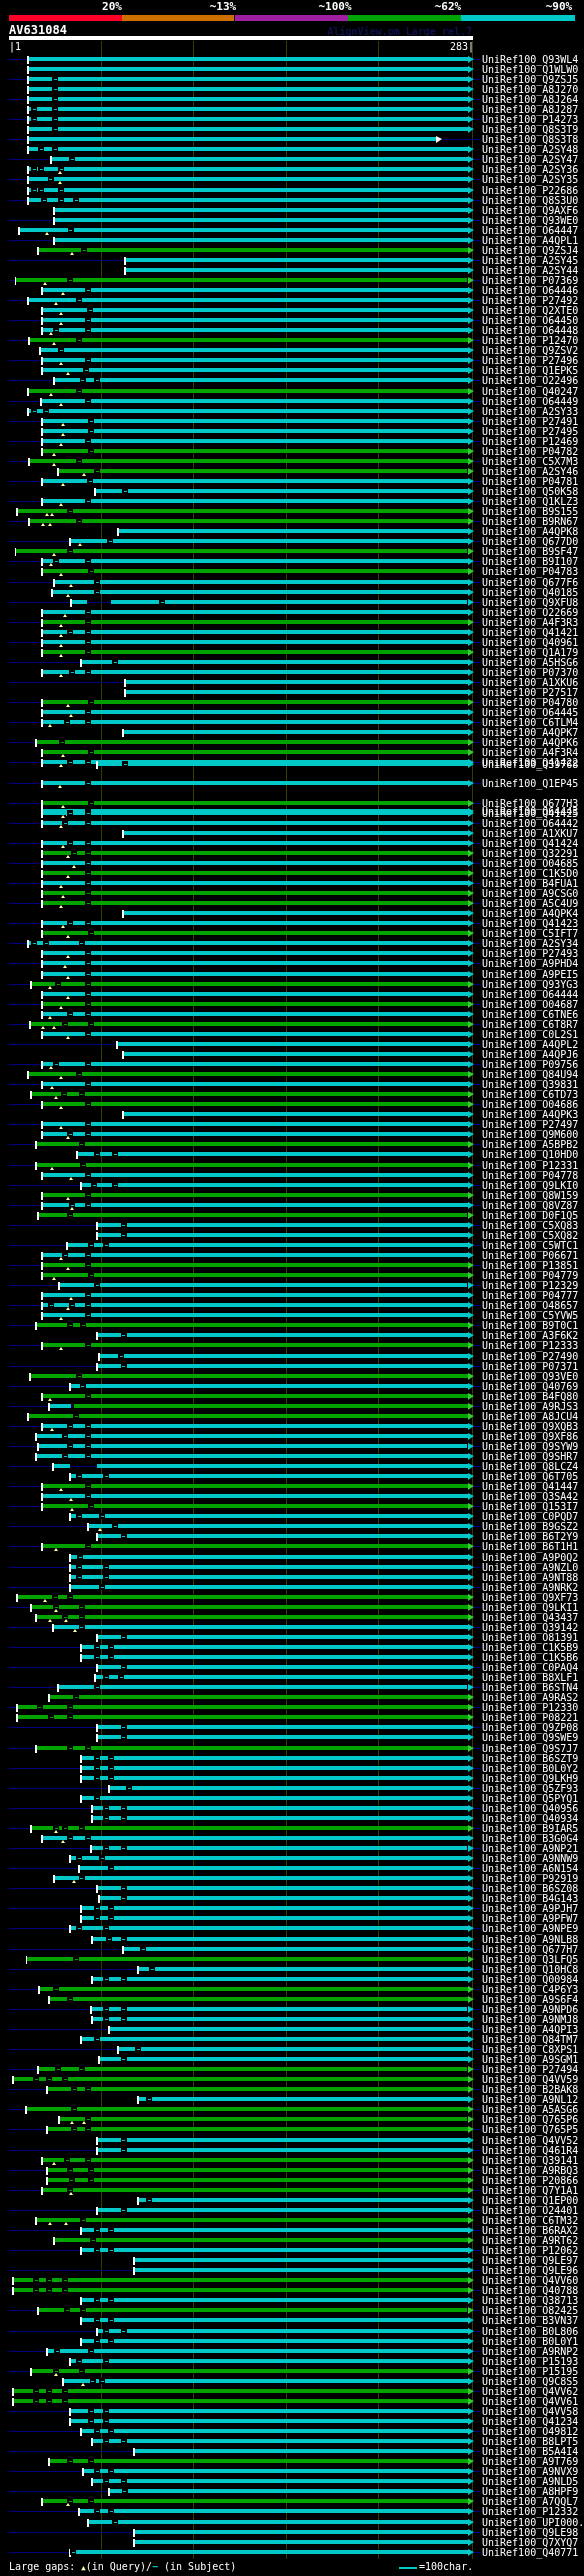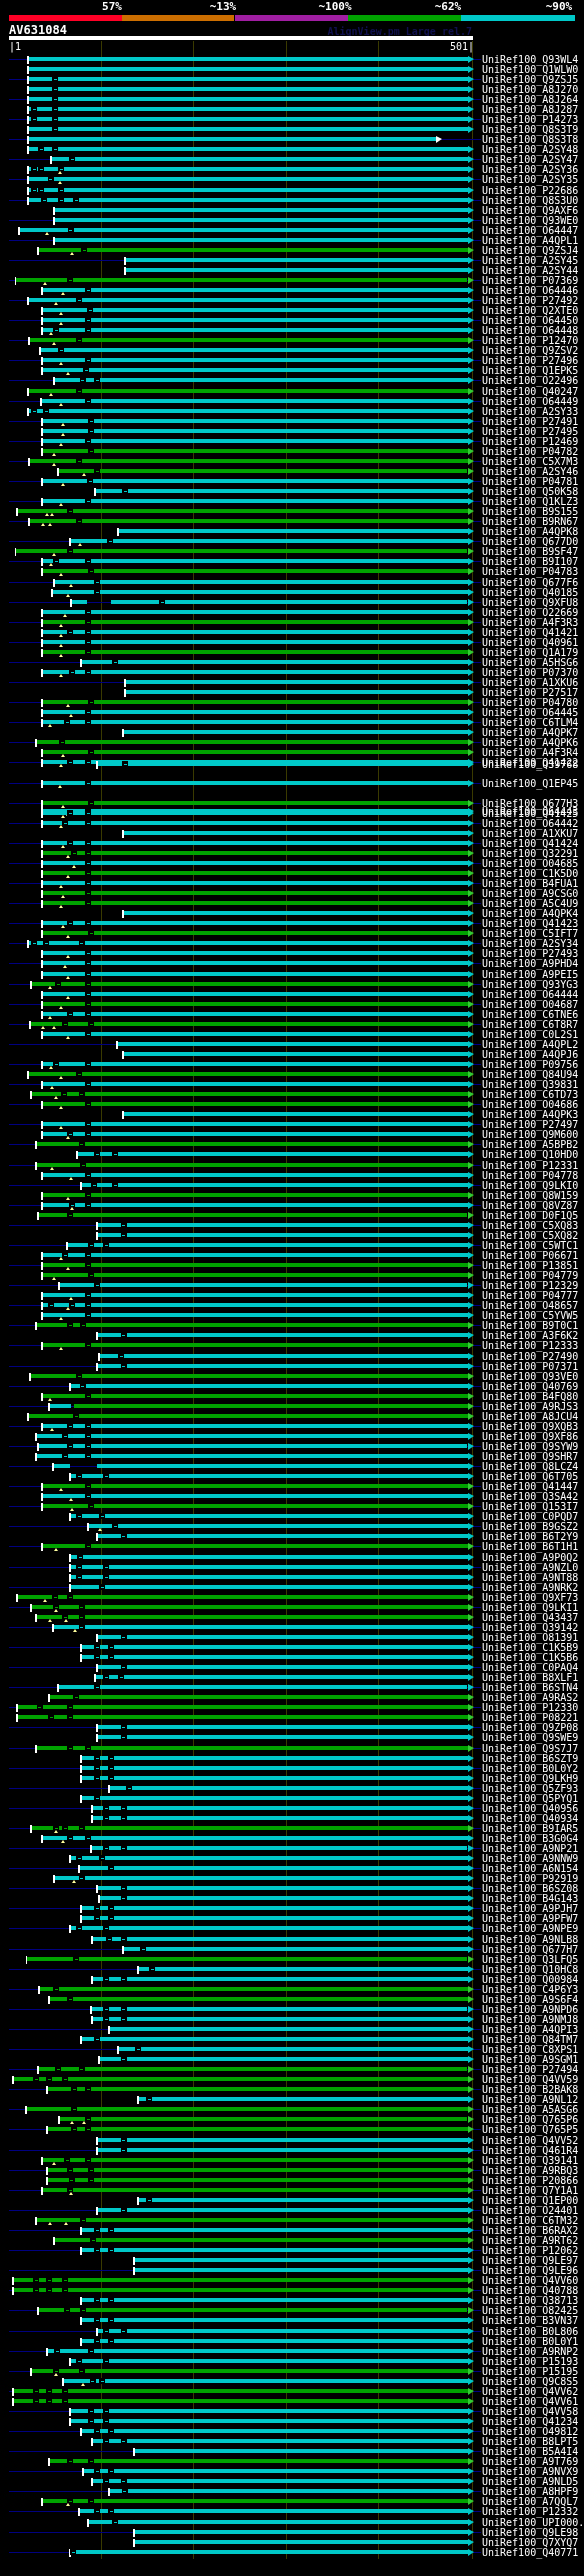--- a/index.html
+++ b/index.html
@@ -37,31 +37,31 @@
 </head>
 <body>
 
 <div id="app">
   <div id="key-bar">
       <div class="key-seg abs" style="left: 9.1px; width: 113px; background: rgb(255, 0, 38);"></div>
       <div class="key-seg abs" style="left: 122px; width: 112px; background: rgb(204, 110, 0);"></div>
       <div class="key-seg abs" style="left: 235px; width: 113px; background: rgb(160, 30, 162);"></div>
       <div class="key-seg abs" style="left: 348px; width: 113px; background: rgb(0, 163, 0);"></div>
       <div class="key-seg abs" style="left: 461px; width: 114px; background: rgb(0, 200, 200);"></div>
-      <div class="pct-label" style="left: 112px;">57%</div>
+      <div class="pct-label" style="left: 112px;">20%</div>
       <div class="pct-label" style="left: 223px;">~13%</div>
       <div class="pct-label" style="left: 335px;">~100%</div>
       <div class="pct-label" style="left: 448px;">~62%</div>
       <div class="pct-label" style="left: 559px;">~90%</div>
     </div>
   <div id="query-id">AV631084</div>
   <div id="watermark">AlignView.pm Large rel.7</div>
   <div id="ruler-bar"></div>
   <div id="ruler-start">|1</div>
-  <div id="ruler-end">501|</div>
+  <div id="ruler-end">283|</div>
   <div id="gridlines">
       <div class="gridline" style="left: 101px; top: 41px; height: 2518px; background: rgb(58, 58, 0);"></div>
       <div class="gridline" style="left: 193px; top: 41px; height: 2518px; background: rgb(58, 58, 0);"></div>
       <div class="gridline" style="left: 286px; top: 41px; height: 2518px; background: rgb(58, 58, 0);"></div>
       <div class="gridline" style="left: 378px; top: 41px; height: 2518px; background: rgb(58, 58, 0);"></div>
       <div class="gridline" style="left: 472px; top: 41px; height: 2518px; background: rgb(58, 58, 0);"></div>
     </div>
   <div id="rows">
       <div class="row" style="top: 55px;">
         <div class="leader" style="left: 9.1px; width: 472px;"></div>
@@ -2453,14 +2453,19 @@
       <div class="row" style="top: 2548px;">
         <div class="leader" style="left: 9.1px; width: 472px;"></div>
         <div class="seg" style="left: 70px; width: 398px; background: rgb(0, 200, 200);"></div>
         <div class="start-tick" style="left: 69px;"></div>
         <div class="gap" style="left: 70px;"></div>
         <div class="gap-dash" style="left: 72px; background: rgb(0, 200, 200);"></div>
         <div class="arrow" style="left: 468px; border-left-color: rgb(0, 200, 200);"></div>
         <div class="hit-label">UniRef100_Q40771</div>
       </div>
     </div>
+  <div id="legend">
+    <div class="lg-left"><span>Large gaps: </span><span class="lg-tri">▲</span><span>(in Query)/</span><span class="lg-dash">−</span><span> (in Subject)</span></div>
+    <div id="scale-swatch"></div>
+    <div id="scale-label">=100char.</div>
+  </div>
 </div>
 
 
 </body></html>

